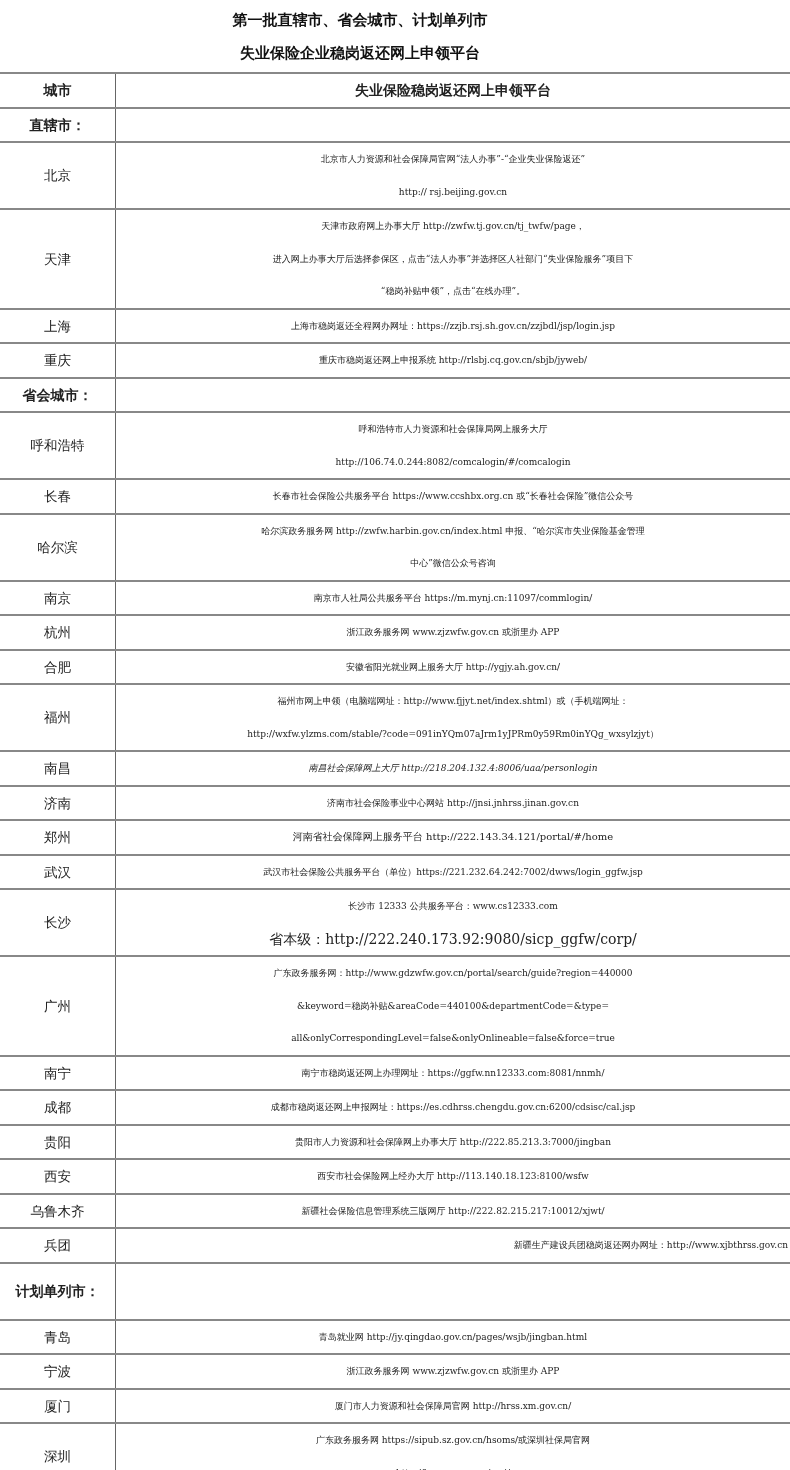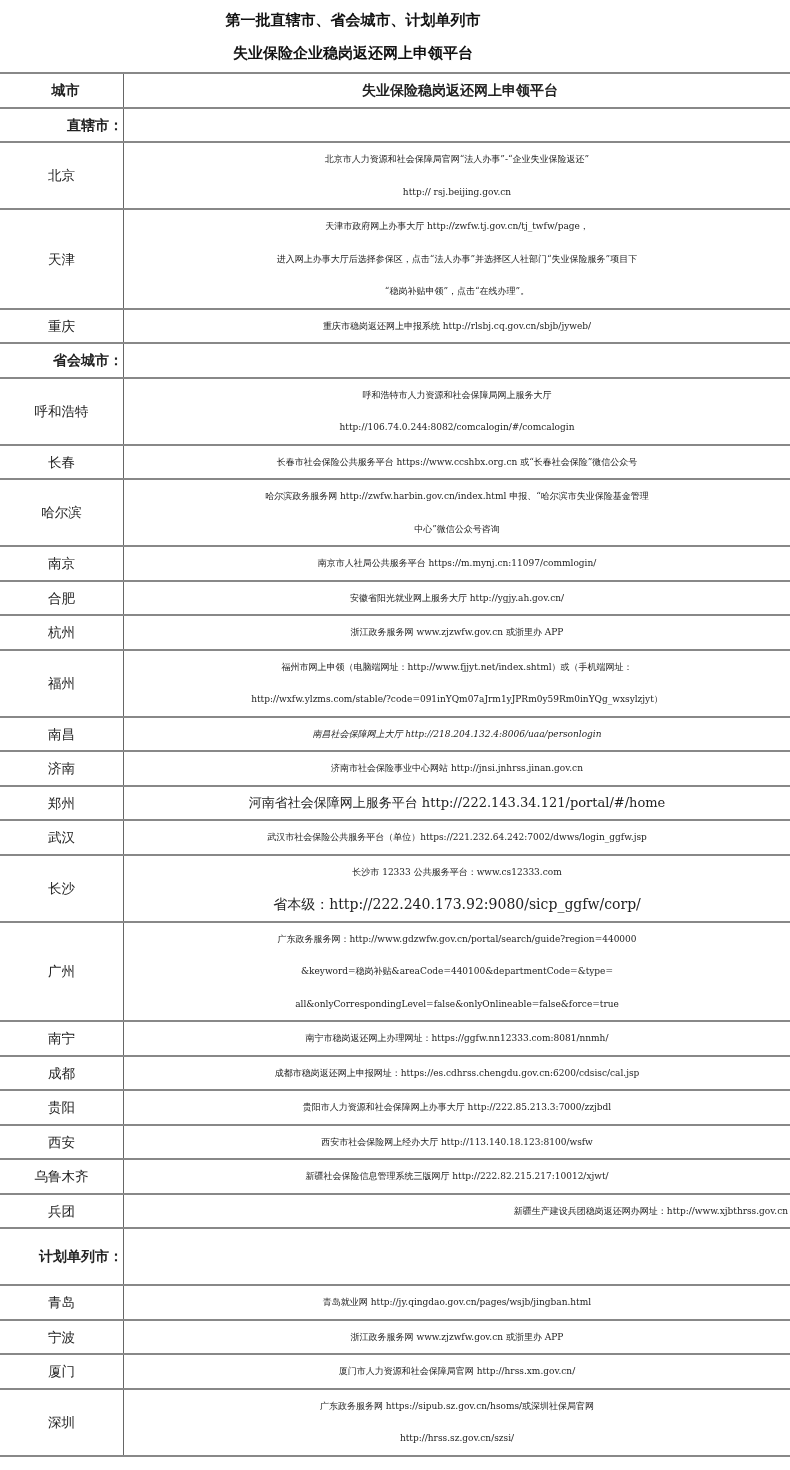--- a/index.html
+++ b/index.html
@@ -1,26 +1,26 @@
 <!DOCTYPE html>
 <html><head>
 <meta charset="utf-8">
 <style>
   html, body { margin: 0; padding: 0; background: #ffffff; }
   body { width: 790px; height: 1470px; position: relative; font-family: "DejaVu Serif", "Liberation Serif", serif; color: #222; }
-  .title { position: absolute; left: 5px; width: 696px; text-align: center; font-family: "DejaVu Sans", "Liberation Sans", sans-serif; font-weight: bold; font-size: 15px; color: #111; }
+  .title { position: absolute; left: 12px; width: 696px; text-align: center; font-family: "DejaVu Sans", "Liberation Sans", sans-serif; font-weight: bold; font-size: 15px; color: #111; }
   #t1 { top: 11px; }
   #t2 { top: 44px; }
   table { position: absolute; top: 72px; left: 0; width: 790px; border-collapse: collapse; table-layout: fixed; }
   td { border-top: 2px solid #888; border-bottom: 2px solid #888; padding: 0; text-align: center; vertical-align: middle; font-size: 13.5px; line-height: 32.5px; }
   td.city { width: 115px; border-right: 1.5px solid #666; }
   td.platform { padding: 0 2px; }
-  tr.head td { height: 32px; font-family: "DejaVu Sans", "Liberation Sans", sans-serif; font-weight: bold; font-size: 14px; padding-left: 8px; }
+  tr.head td { height: 32px; font-family: "DejaVu Sans", "Liberation Sans", sans-serif; font-weight: bold; font-size: 14px; }
   tr.section td { font-family: "DejaVu Sans", "Liberation Sans", sans-serif; font-weight: bold; font-size: 14px; }
-  tr.section td.city { text-align: right; }
+  tr.section td.city { text-align: center; }
   .line { display: block; white-space: nowrap; }
 </style>
 </head>
 <body>
 
 <div class="title" id="t1">第一批直辖市、省会城市、计划单列市</div>
 <div class="title" id="t2">失业保险企业稳岗返还网上申领平台</div>
 
 <table>
   <tbody id="tbody">
@@ -41,20 +41,26 @@
       </tr>
       <tr>
         <td class="city">天津</td>
         <td class="platform">
           <span class="line" style="font-size: 9px;">天津市政府网上办事大厅 http://zwfw.tj.gov.cn/tj_twfw/page，</span>
           <span class="line" style="font-size: 9px;">进入网上办事大厅后选择参保区，点击“法人办事”并选择区人社部门“失业保险服务”项目下</span>
           <span class="line" style="font-size: 9px;">“稳岗补贴申领”，点击“在线办理”。</span>
         </td>
       </tr>
       <tr>
+        <td class="city">上海</td>
+        <td class="platform">
+          <span class="line" style="font-size: 9px;">上海市稳岗返还全程网办网址：https://zzjb.rsj.sh.gov.cn/zzjbdl/jsp/login.jsp</span>
+        </td>
+      </tr>
+      <tr>
         <td class="city">重庆</td>
         <td class="platform">
           <span class="line" style="font-size: 9px;">重庆市稳岗返还网上申报系统 http://rlsbj.cq.gov.cn/sbjb/jyweb/</span>
         </td>
       </tr>
       <tr class="section">
         <td class="city">省会城市：</td>
         <td class="platform">&nbsp;</td>
       </tr>
       <tr>
@@ -77,29 +83,29 @@
           <span class="line" style="font-size: 9px;">中心”微信公众号咨询</span>
         </td>
       </tr>
       <tr>
         <td class="city">南京</td>
         <td class="platform">
           <span class="line" style="font-size: 9px;">南京市人社局公共服务平台 https://m.mynj.cn:11097/commlogin/</span>
         </td>
       </tr>
       <tr>
+        <td class="city">杭州</td>
+        <td class="platform">
+          <span class="line" style="font-size: 9px;">浙江政务服务网 www.zjzwfw.gov.cn 或浙里办 APP</span>
+        </td>
+      </tr>
+      <tr>
         <td class="city">合肥</td>
         <td class="platform">
           <span class="line" style="font-size: 9px;">安徽省阳光就业网上服务大厅 http://ygjy.ah.gov.cn/</span>
-        </td>
-      </tr>
-      <tr>
-        <td class="city">杭州</td>
-        <td class="platform">
-          <span class="line" style="font-size: 9px;">浙江政务服务网 www.zjzwfw.gov.cn 或浙里办 APP</span>
         </td>
       </tr>
       <tr>
         <td class="city">福州</td>
         <td class="platform">
           <span class="line" style="font-size: 9px;">福州市网上申领（电脑端网址：http://www.fjjyt.net/index.shtml）或（手机端网址：</span>
           <span class="line" style="font-size: 9px;">http://wxfw.ylzms.com/stable/?code=091inYQm07aJrm1yJPRm0y59Rm0inYQg_wxsylzjyt）</span>
         </td>
       </tr>
       <tr>
@@ -110,21 +116,21 @@
       </tr>
       <tr>
         <td class="city">济南</td>
         <td class="platform">
           <span class="line" style="font-size: 9px;">济南市社会保险事业中心网站 http://jnsi.jnhrss.jinan.gov.cn</span>
         </td>
       </tr>
       <tr>
         <td class="city">郑州</td>
         <td class="platform">
-          <span class="line" style="font-size: 13px;">河南省社会保障网上服务平台 http://222.143.34.121/portal/#/home</span>
+          <span class="line" style="font-size: 10px;">河南省社会保障网上服务平台 http://222.143.34.121/portal/#/home</span>
         </td>
       </tr>
       <tr>
         <td class="city">武汉</td>
         <td class="platform">
           <span class="line" style="font-size: 9px;">武汉市社会保险公共服务平台（单位）https://221.232.64.242:7002/dwws/login_ggfw.jsp</span>
         </td>
       </tr>
       <tr>
         <td class="city">长沙</td>
@@ -149,21 +155,21 @@
       </tr>
       <tr>
         <td class="city">成都</td>
         <td class="platform">
           <span class="line" style="font-size: 9px;">成都市稳岗返还网上申报网址：https://es.cdhrss.chengdu.gov.cn:6200/cdsisc/cal.jsp</span>
         </td>
       </tr>
       <tr>
         <td class="city">贵阳</td>
         <td class="platform">
-          <span class="line" style="font-size: 9px;">贵阳市人力资源和社会保障网上办事大厅 http://222.85.213.3:7000/zzjbdl</span>
+          <span class="line" style="font-size: 9px;">贵阳市人力资源和社会保障网上办事大厅 http://222.85.213.3:7000/jingban</span>
         </td>
       </tr>
       <tr>
         <td class="city">西安</td>
         <td class="platform">
           <span class="line" style="font-size: 9px;">西安市社会保险网上经办大厅 http://113.140.18.123:8100/wsfw</span>
         </td>
       </tr>
       <tr>
         <td class="city">乌鲁木齐</td>

